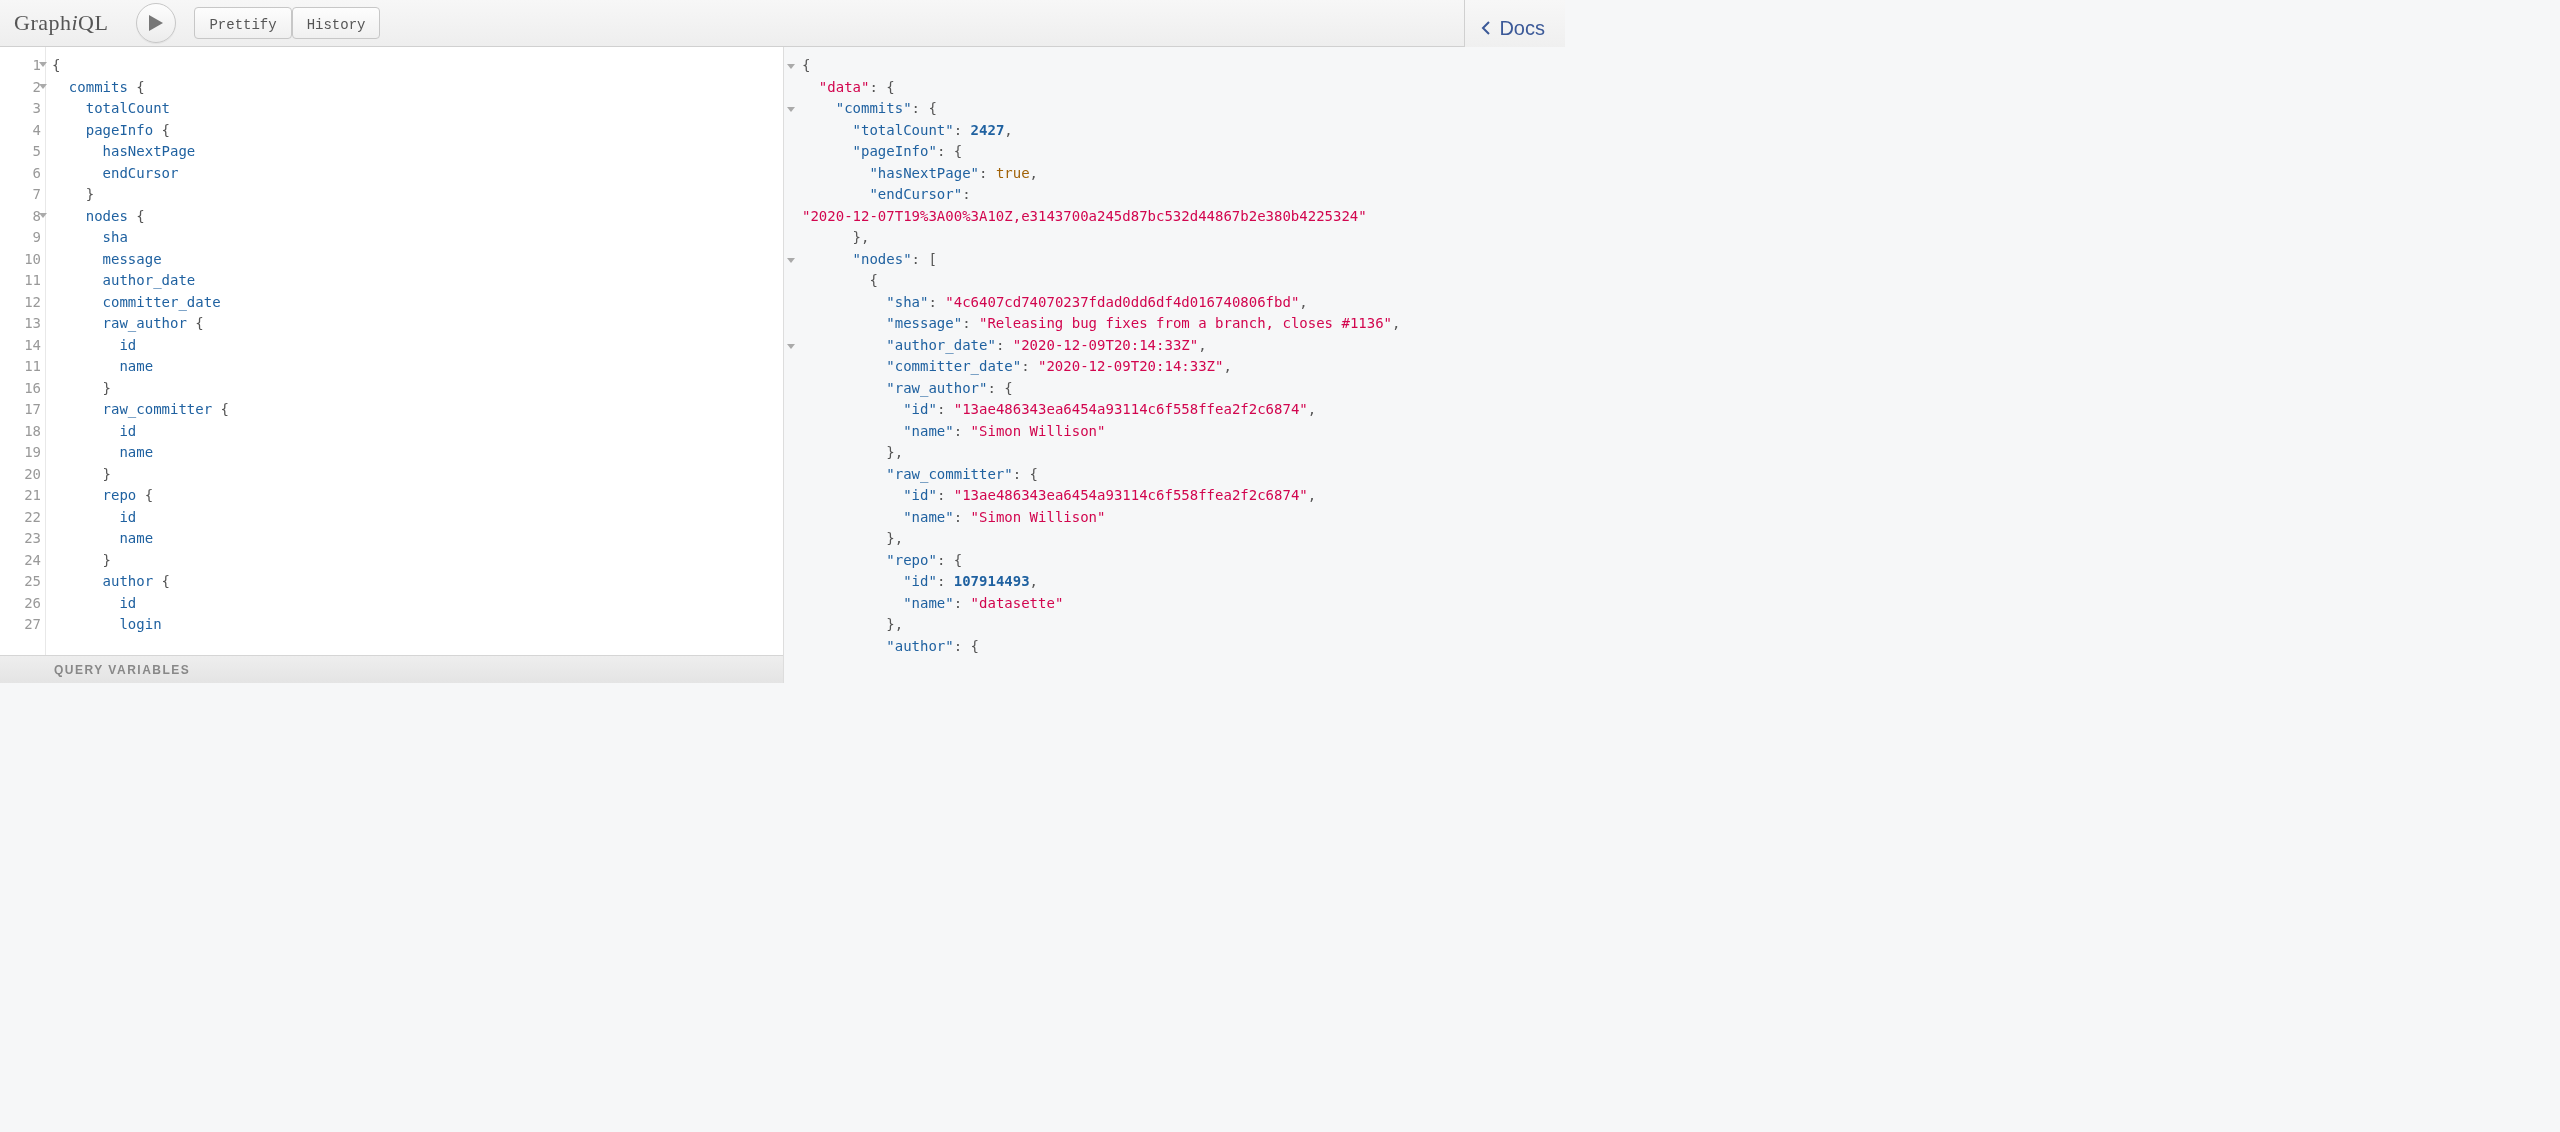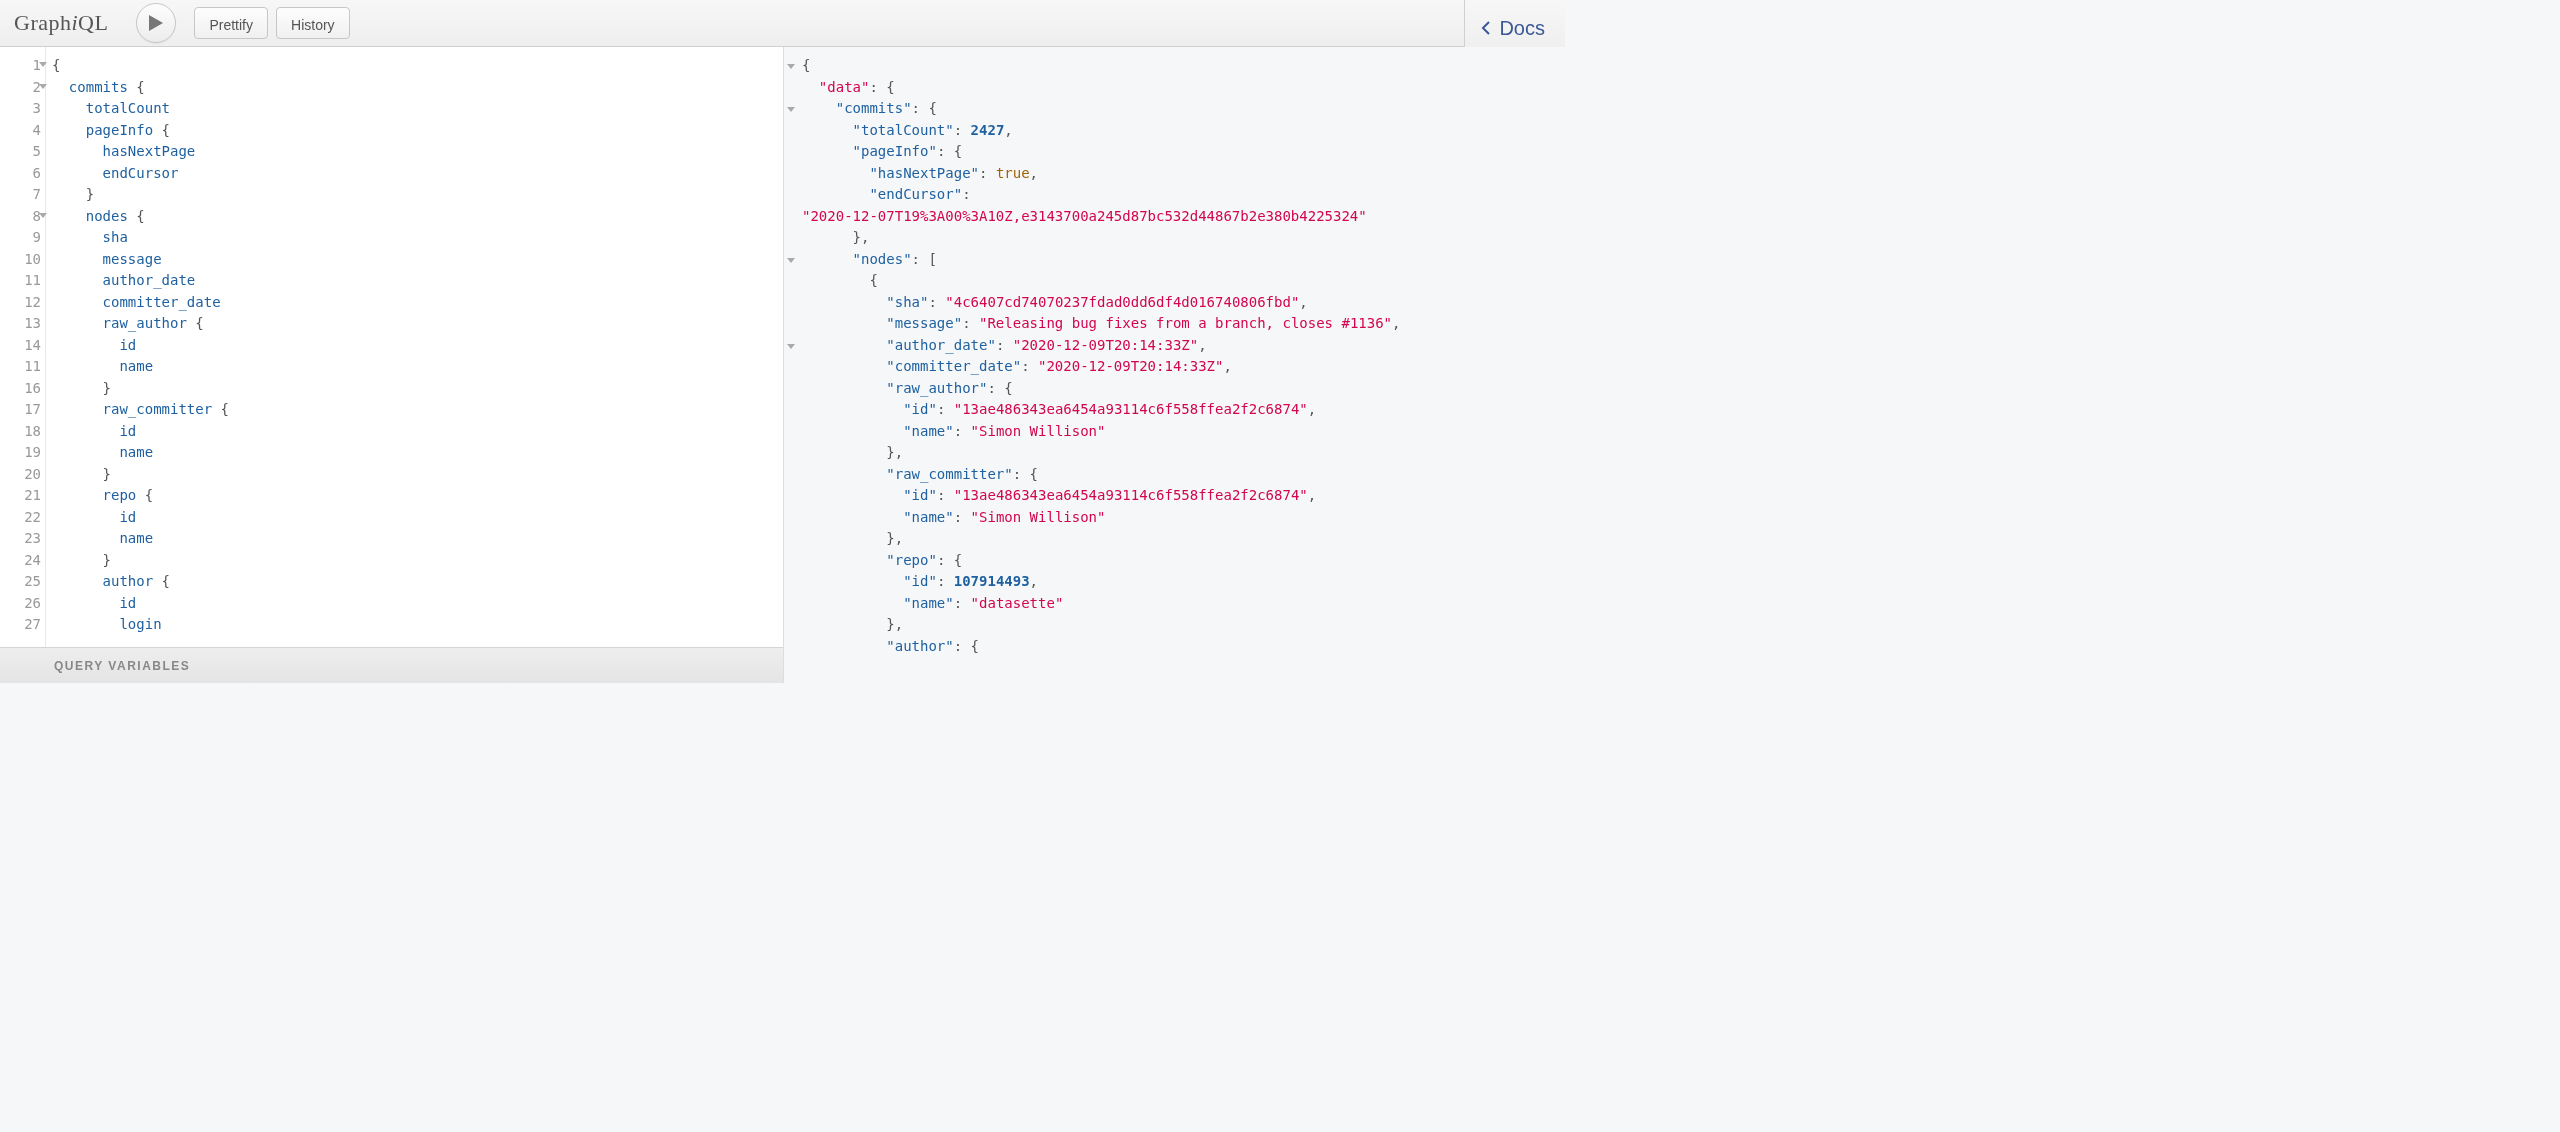--- a/index.html
+++ b/index.html
@@ -43,22 +43,22 @@
 }
 .play-btn svg { width: 14px; height: 16px; }
 .tool-btn {
   height: 32px;
   padding: 9px 14px;
   background: linear-gradient(#fdfdfd, #f0f0f0);
   border: 1px solid #c7c7c7;
   border-radius: 4px;
   font-size: 14px;
   color: #555;
-  margin-right: 8px;
   cursor: pointer;
+  font-family: Liberation Mono, monospace;
 }
 .docs-btn {
   position: absolute;
   right: 0;
   top: 0;
   height: 56px;
   padding: 0 20px 0 16px;
   border-left: 1px solid #d0d0d0;
   display: flex;
   align-items: center;
@@ -117,21 +117,21 @@
   flex: 1;
   padding: 8px 0 0 6px;
   font-family: Menlo, Monaco, Consolas, monospace;
   font-size: 14px;
   line-height: 21.5px;
   color: #333;
   white-space: pre;
   overflow: hidden;
 }
 .qvar-bar {
-  height: 36px;
+  height: 28px;
   background: linear-gradient(#eeeeee, #e4e4e4);
   border-top: 1px solid #d5d5d5;
   display: flex;
   align-items: center;
   padding-left: 54px;
   font-size: 12px;
   font-weight: 600;
   letter-spacing: 1.5px;
   color: #888;
   text-transform: uppercase;

